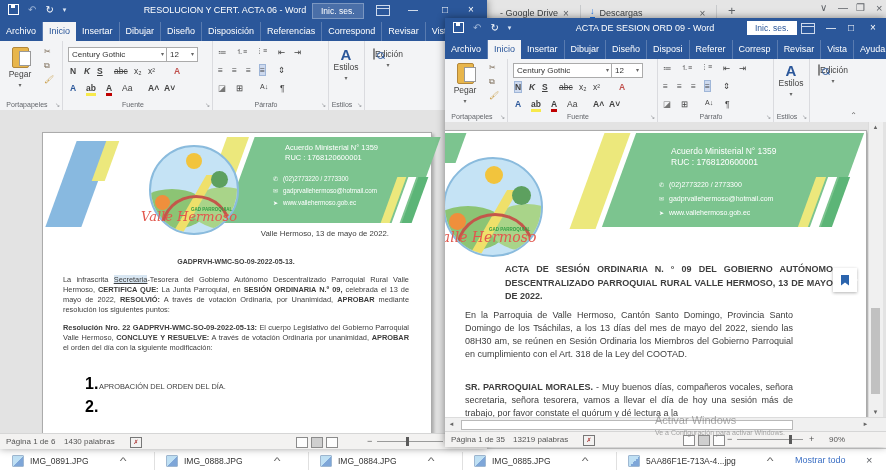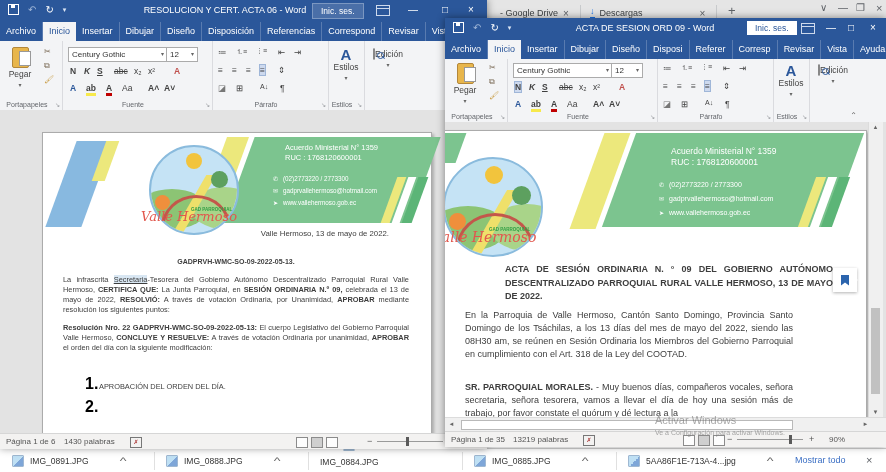--- a/index.html
+++ b/index.html
@@ -157,21 +157,21 @@
         <span>IMG_0891.JPG</span>
         <span class="dlcaret">^</span>
       </div>
 
       <div class="dlitem" style="left: 158px;">
         <span class="dlimg"></span>
         <span>IMG_0888.JPG</span>
         <span class="dlcaret">^</span>
       </div>
 
-      <div class="dlitem" style="left: 312px; flex-direction: column;">
+      <div class="dlitem" style="left: 312px;">
         <span class="dlimg"></span>
         <span>IMG_0884.JPG</span>
         <span class="dlcaret">^</span>
       </div>
 
       <div class="dlitem" style="left: 466px;">
         <span class="dlimg"></span>
         <span>IMG_0885.JPG</span>
         <span class="dlcaret">^</span>
       </div>

